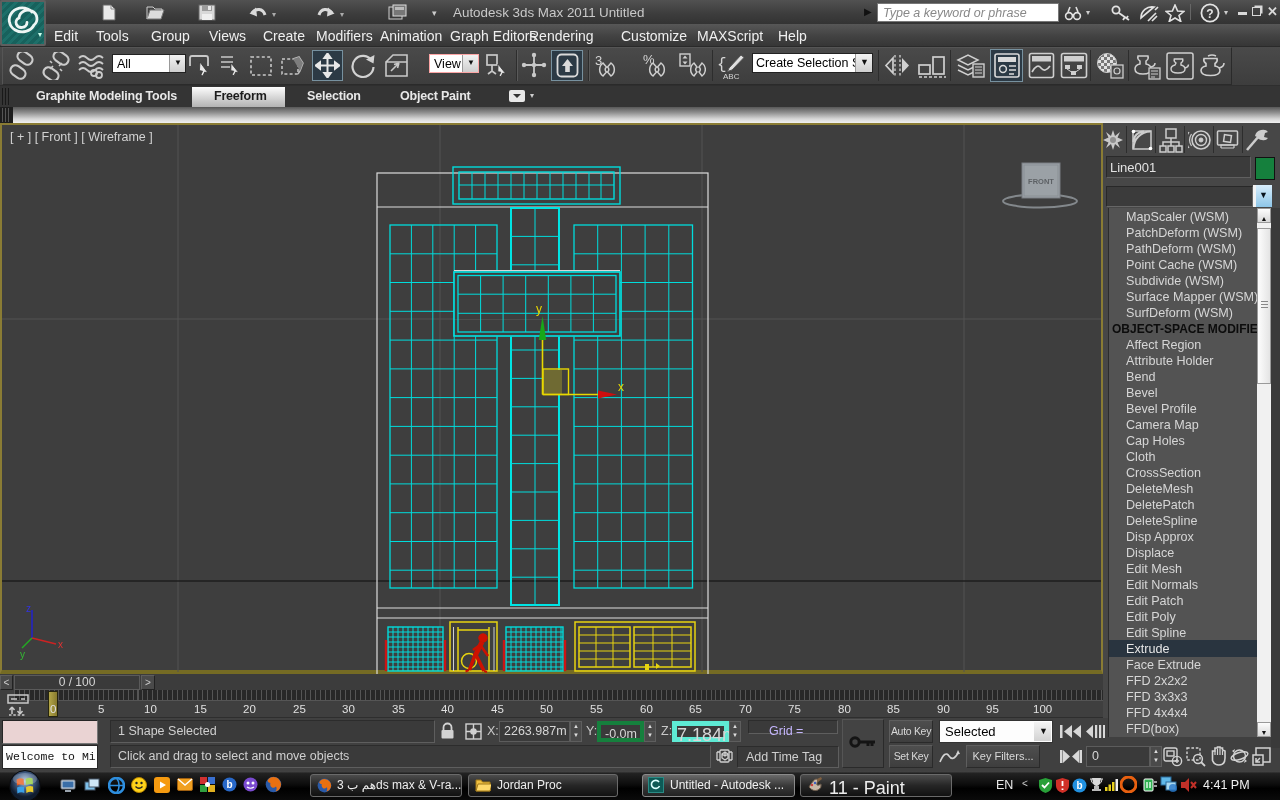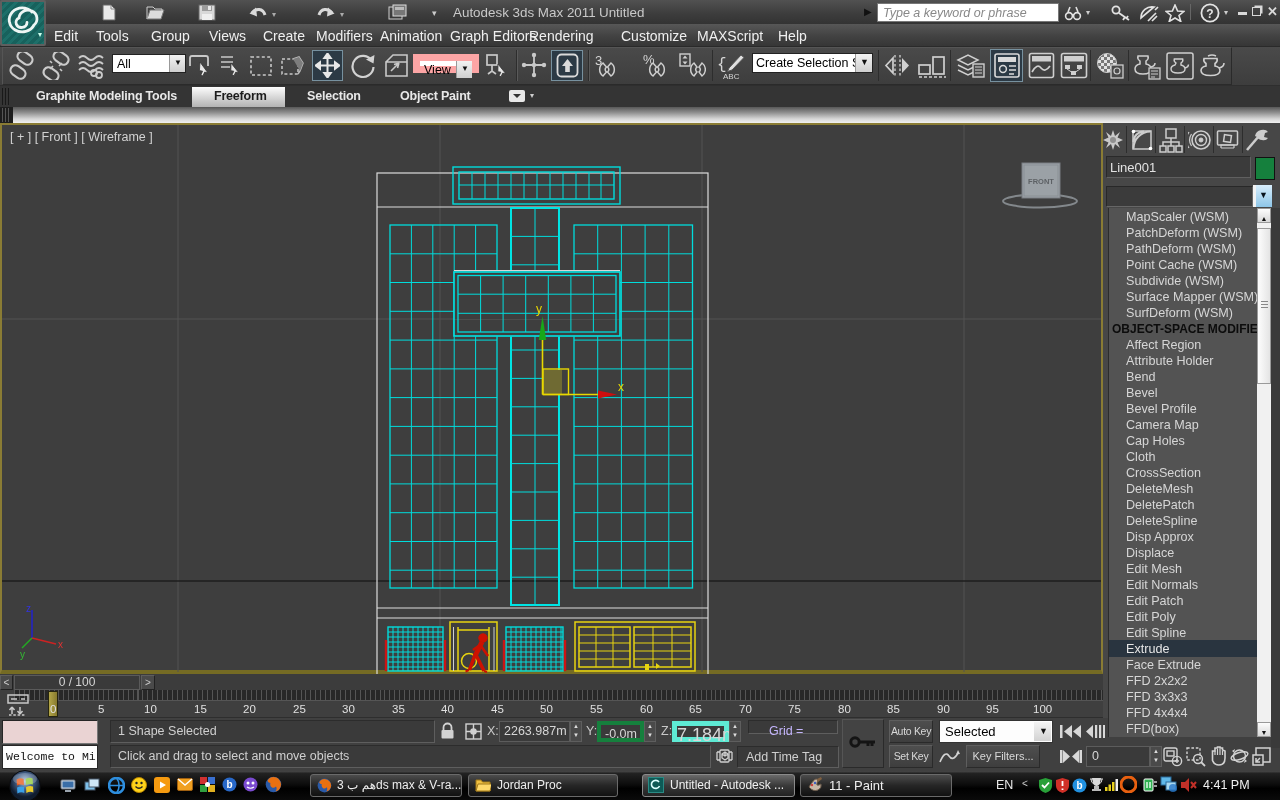--- a/index.html
+++ b/index.html
@@ -173,21 +173,21 @@
   </svg>
 <svg class="ico" style="left:349px;top:51px" width="28" height="28" viewBox="0 0 28 28">
     <path d="M23 10 A 10.5 10.5 0 1 0 24.5 16" fill="none" stroke="#d2d2d2" stroke-width="2.2"></path>
     <path d="M25.5 4 l-1 8.5 l-7.5 -4 z" fill="#d2d2d2"></path>
   </svg>
 <svg class="ico" style="left:383px;top:52px" width="27" height="27" viewBox="0 0 27 27">
     <path d="M3 24 L3 10 L24 10 L24 24 z M3 10 L10 3 L24 3 L24 10" fill="none" stroke="#c9c9c9" stroke-width="1.6"></path>
     <path d="M8 19 l8 -8 M16 11 l-1.5 5 m1.5 -5 l-5 1.5" stroke="#c9c9c9" stroke-width="1.6" fill="none"></path>
   </svg>
 
-<div class="abs" style="left:413px;top:54px;width:66px;height:19px;background:#fff;border:7px solid #fca5a5">
+<div class="abs" style="left:429px;top:54px;width:50px;height:19px;background:#fff;border:1px solid #fca5a5">
 <span style="position:absolute;left:4px;top:2px;font-size:12.5px;color:#000">View</span>
 <div style="position:absolute;right:0;top:0;width:16px;height:17px;background:linear-gradient(#f2f2f2,#cfcfcf);border-left:1px solid #999"></div>
 <span style="position:absolute;right:3px;top:3px;font-size:8px;color:#111">▼</span>
   </div>
 <svg class="ico" style="left:484px;top:52px" width="27" height="27" viewBox="0 0 27 27">
     <g fill="none" stroke="#c9c9c9" stroke-width="1.7">
       <rect x="3" y="3" width="10" height="10"></rect>
       <path d="M8 13 v6 M4 22 l4 -3 l4 3"></path>
     </g>
     <path d="M14 12 l8 10 l-3.2 -0.9 l-1.8 3.6 l-2 -0.9 l1.8 -3.6 l-3 -0.5 z" fill="#e6e6e6" stroke="#333" stroke-width="0.8"></path>
@@ -875,21 +875,21 @@
       </svg>
     </div>
 <span class="abs" style="left:670px;top:7px;color:#f2f2f2;font-size:12px">Untitled - Autodesk ...</span>
 <div class="abs" style="left:800px;top:3px;width:152px;height:23px;background:linear-gradient(#4c4c4c,#262626 50%,#111);border:1px solid #6a6a6a;border-radius:3px"></div>
 <svg class="ico" style="left:807px;top:6px" width="16" height="16" viewBox="0 0 16 16">
       <path d="M2 10 q5 -8 7 -8 q3 0 1 4 q-1 3 2 2 l2 -1 q1 4 -3 6 q-5 2 -9 -3 z" fill="#c8b8a8" stroke="#6a5a4a"></path>
       <circle cx="5" cy="8" r="1.2" fill="#d04040"></circle>
       <circle cx="8" cy="6" r="1.2" fill="#4060c0"></circle>
       <path d="M10 2 l4 -2 l1 2 l-4 3 z" fill="#806040"></path>
     </svg>
-<span class="abs" style="left:829px;top:7px;color:#eee;font-size:13px">11 - Paint</span>
+<span class="abs" style="left:829px;top:7px;color:#eee;font-size:18px">11 - Paint</span>
 
 <span class="abs" style="left:996px;top:7px;color:#e8e8e8;font-size:12.5px">EN</span>
 <span class="abs" style="left:1022px;top:7px;color:#ccc;font-size:10px">&lt;</span>
 <svg class="ico" style="left:1038px;top:7px" width="15" height="15" viewBox="0 0 15 15">
       <path d="M7.5 0 L14 2 V8 q0 5 -6.5 7 Q1 13 1 8 V2 z" fill="#28a038"></path>
       <path d="M4 7 l2.5 2.5 L11 4.5" stroke="#fff" stroke-width="1.8" fill="none"></path>
     </svg>
 <svg class="ico" style="left:1055px;top:7px" width="15" height="15" viewBox="0 0 15 15">
       <path d="M7.5 0 L14 2 V8 q0 5 -6.5 7 Q1 13 1 8 V2 z" fill="#d03028"></path>
       <path d="M7.5 3 v5 M7.5 10.5 v1.5" stroke="#fff" stroke-width="1.8"></path>

